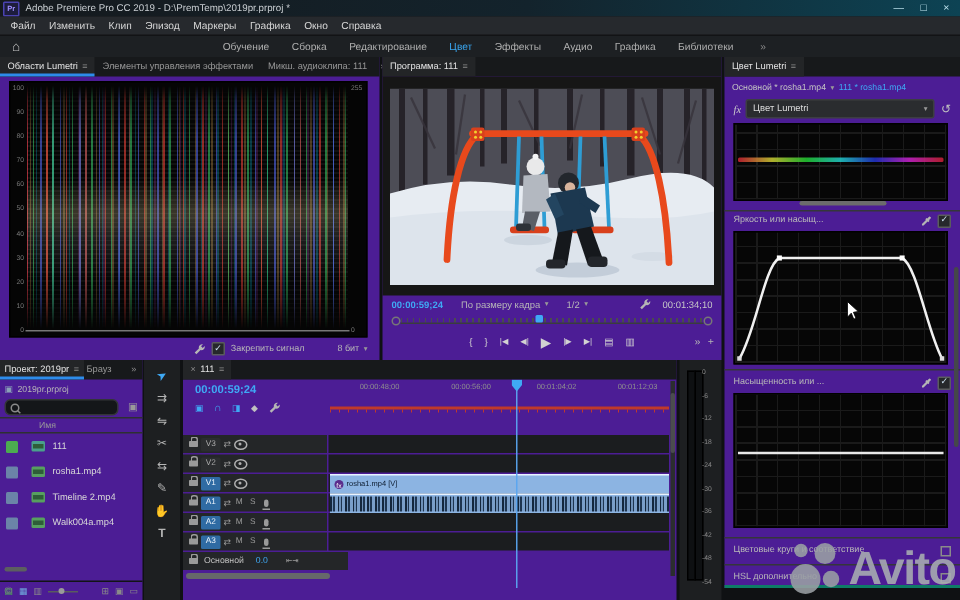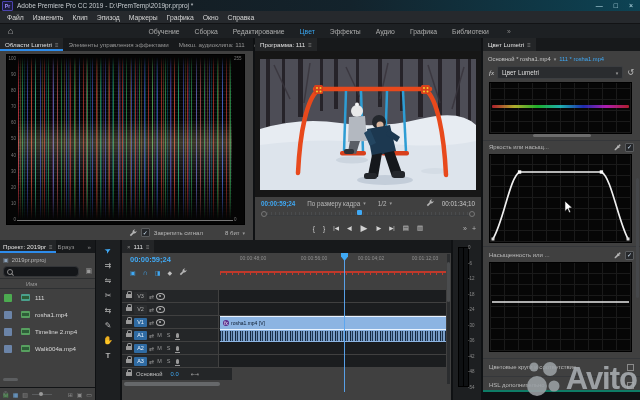--- a/index.html
+++ b/index.html
@@ -16,21 +16,21 @@
   .tb-ctrls{margin-left:auto;display:flex;gap:11px;margin-right:7px;color:#bfe3ee;font-size:7px;line-height:7px;}
   .menubar{position:absolute;left:0;top:11px;width:640px;height:12px;background:#26292d;
     border-bottom:1px solid #121315;display:flex;align-items:center;gap:9px;padding-left:7px;font-size:6.8px;color:#d6d6d6;}
   .wsbar{position:absolute;left:0;top:24px;width:640px;height:14px;background:#1d2023;
     display:flex;align-items:center;font-size:6.8px;color:#aeaeae;}
   .wsbar .home{margin:0 0 0 8px;font-size:9px;color:#c4c4c4;}
   .ws-tabs{display:flex;gap:15px;margin-left:135px;}
   .ws-tab.active{color:#39a6f0;}
   .ws-more{margin-left:18px;color:#8a8a8a;}
   
-  .panel{position:absolute;background:#404040;}
+  .panel{position:absolute;background:#4c1d95;}
   .tabstrip{position:absolute;left:0;top:0;right:0;height:13px;background:#17191b;
     display:flex;align-items:stretch;font-size:6.2px;color:#969696;}
   .tab{display:flex;align-items:center;gap:3px;padding:0 5px;white-space:nowrap;}
   .tab.active{background:#232527;color:#e2e2e2;}
   .tab.active.underline{box-shadow:inset 0 -2px 0 #2d8ceb;}
   .menu-glyph{color:#8a8a8a;font-size:6px;}
   .overflow{margin-left:auto;padding:0 4px;display:flex;align-items:center;color:#8a8a8a;}
   .blue{color:#3fa9f5;}
   
   #scopes{left:0;top:38px;width:253px;height:202px;}

